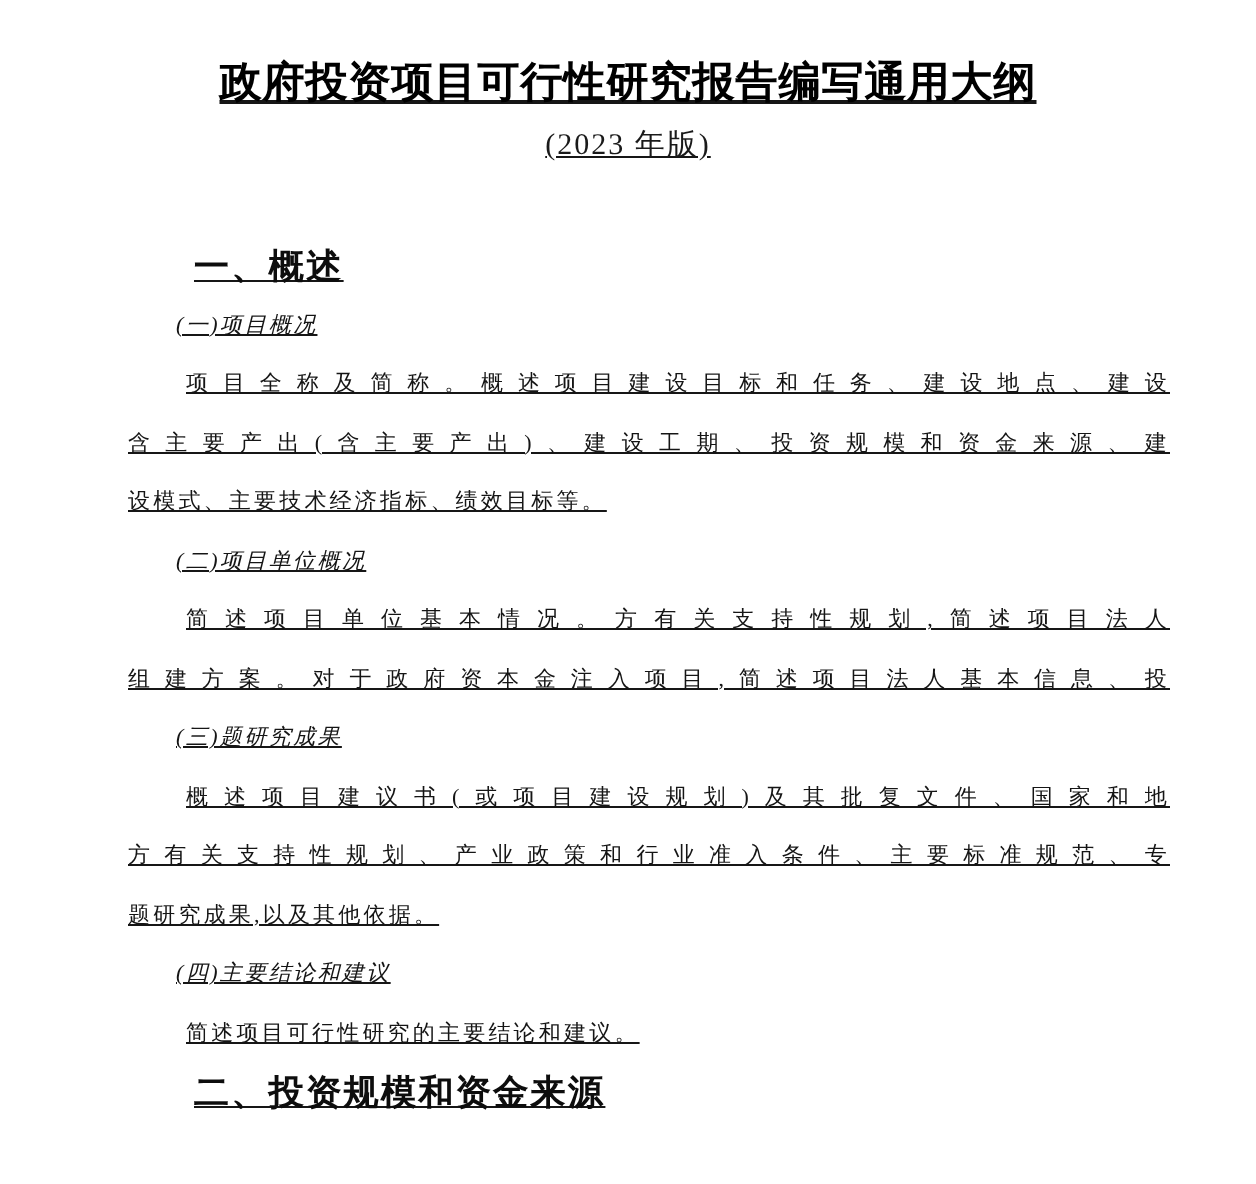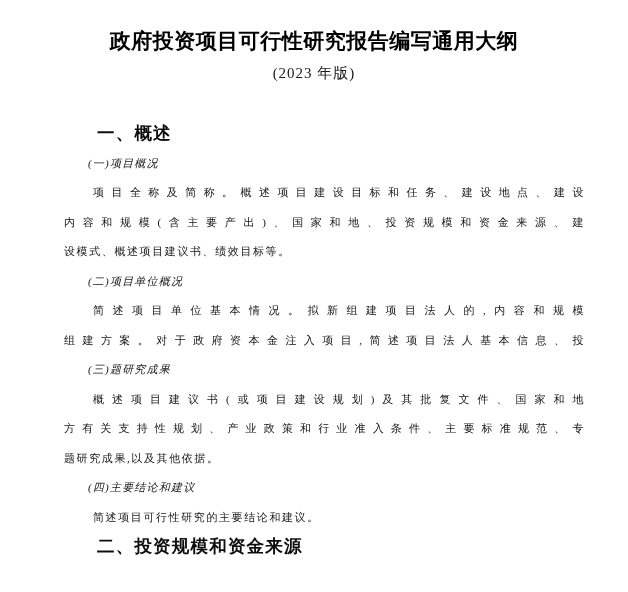--- a/index.html
+++ b/index.html
@@ -6,20 +6,21 @@
   html, body {
     width: 628px; height: 592px;
     background: #ffffff;
   }
   .page {
     position: relative;
     width: 628px; height: 592px;
     background: #ffffff;
     color: #161616;
     overflow: hidden;
+    text-decoration: underline;
   }
   .doc-header {
     padding-top: 27px;
     text-align: center;
   }
   .doc-title {
     font-family: "DejaVu Serif", "Liberation Serif", serif;
     font-weight: 700;
     font-size: 21px;
     letter-spacing: 0.5px;
@@ -77,24 +78,24 @@
 
   <div class="doc-header">
     <div class="doc-title">政府投资项目可行性研究报告编写通用大纲</div>
     <div class="doc-subtitle">(2023 年版)</div>
   </div>
 
   <div class="content">
     <div class="line sec">一、概述</div>
     <div class="line kai">(一)项目概况</div>
     <div class="line ind fill">项目全称及简称。概述项目建设目标和任务、建设地点、建设</div>
-    <div class="line fill">内容和规模(含主要产出)、国家和地、投资规模和资金来源、建</div>
-    <div class="line">设模式、概述项目建议书、绩效目标等。</div>
+    <div class="line fill">含主要产出(含主要产出)、建设工期、投资规模和资金来源、建</div>
+    <div class="line">设模式、主要技术经济指标、绩效目标等。</div>
     <div class="line kai">(二)项目单位概况</div>
-    <div class="line ind fill">简述项目单位基本情况。拟新组建项目法人的,内容和规模</div>
+    <div class="line ind fill">简述项目单位基本情况。方有关支持性规划,简述项目法人</div>
     <div class="line fill">组建方案。对于政府资本金注入项目,简述项目法人基本信息、投</div>
     <div class="line kai">(三)题研究成果</div>
     <div class="line ind fill">概述项目建议书(或项目建设规划)及其批复文件、国家和地</div>
     <div class="line fill">方有关支持性规划、产业政策和行业准入条件、主要标准规范、专</div>
     <div class="line">题研究成果,以及其他依据。</div>
     <div class="line kai">(四)主要结论和建议</div>
     <div class="line ind">简述项目可行性研究的主要结论和建议。</div>
     <div class="line sec">二、投资规模和资金来源</div>
   </div>
 

